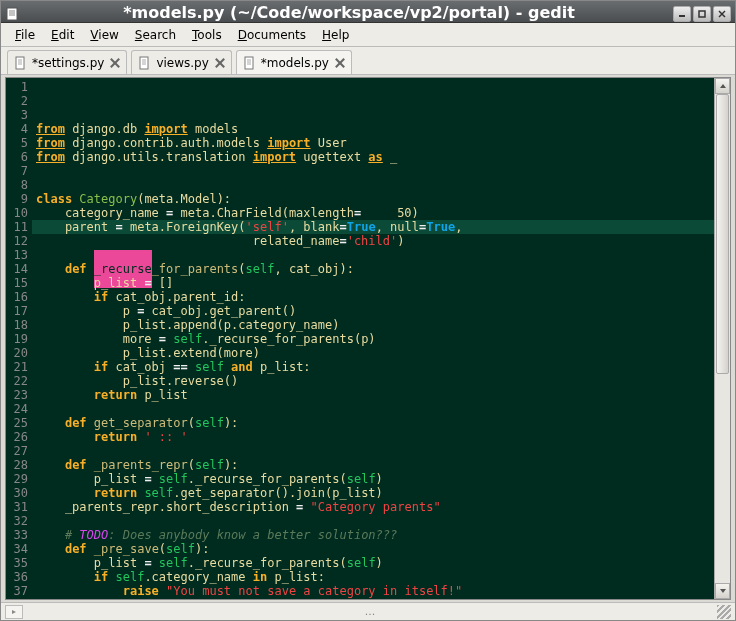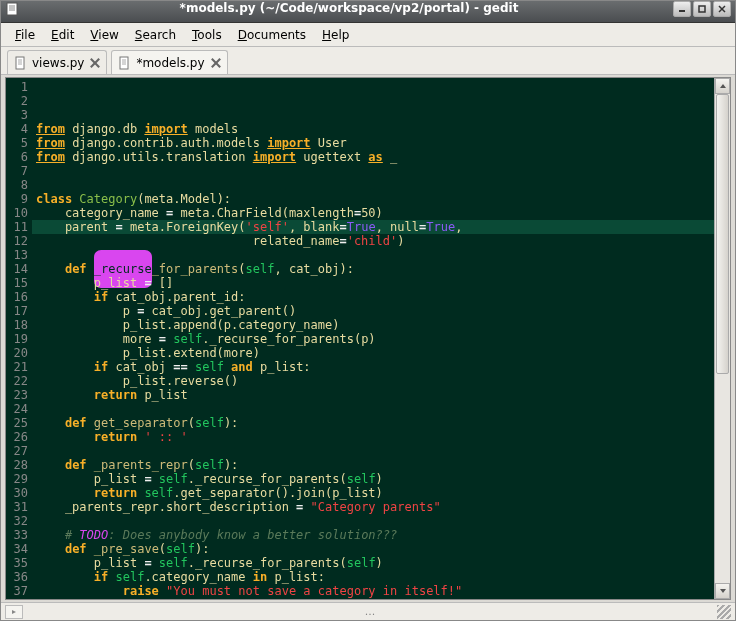--- a/index.html
+++ b/index.html
@@ -12,23 +12,23 @@
   overflow: hidden;
   display: flex;
   flex-direction: column;
   border: 1px solid #888;
 }
 .titlebar {
   height: 22px;
   background: linear-gradient(to bottom, #6a6d6f, #4a4d50);
   color: #fff;
   display: flex;
-  align-items: flex-start;
+  align-items: flex-end;
   padding: 0 4px;
-  font-size: 12px;
+  font-size: 16px;
   border-bottom: 1px solid #333;
 }
 .titlebar .app-icon {
   width: 16px; height: 16px;
   margin-right: 6px;
   display: inline-flex;
   align-items: center;
   justify-content: center;
 }
 .titlebar .title { flex: 1; text-align: center; font-weight: bold; }
@@ -170,38 +170,37 @@
   width: 14px; height: 14px;
   background: repeating-linear-gradient(135deg, #aaa, #aaa 2px, transparent 2px, transparent 4px);
 }
 
 .kw { color: #f8b028; font-weight: bold; }
 .kw-u { color: #f8b028; font-weight: bold; text-decoration: underline; }
 .def { color: #8abf4a; }
 .fn { color: #cdbb79; }
 .self { color: #22c55e; }
 .str { color: #ef4444; }
-.num { color: #e8dca0; }
-.bool { color: #8b5cf6; font-weight: normal; }
+.num { color: #e8dca0; margin-left: 36px; }
+.bool { color: #0ea5e9; font-weight: bold; }
 .op { color: #f0f0f0; font-weight: bold; }
 .txt { color: #e8dca0; }
 .cm { color: #5a7a5a; font-style: italic; }
 .cm-b { color: #d946ef; font-style: italic; font-weight: normal; }
 .hl-line {
   position: absolute;
   left: 0; right: 0;
   height: 14px;
   background: #0a4a36;
   z-index: 0;
 }
 .hl-word {
-  background: #d946ef;
+  background: #ec4899;
   color: #002b1f;
   padding: 12px 0px;
-  border-radius: 7px;
 }
 .code-content { position: relative; z-index: 1; }
 </style>
 </head>
 <body>
 
 <div class="titlebar">
   <span class="app-icon">
     <svg viewBox="0 0 16 16">
         <rect x="2" y="2" width="10" height="12" fill="#fff" stroke="#555"></rect>
@@ -233,20 +232,37 @@
   <span class="menu-item"><u>F</u><span>ile</span></span>
   <span class="menu-item"><u>E</u><span>dit</span></span>
   <span class="menu-item"><u>V</u><span>iew</span></span>
   <span class="menu-item"><u>S</u><span>earch</span></span>
   <span class="menu-item"><u>T</u><span>ools</span></span>
   <span class="menu-item"><u>D</u><span>ocuments</span></span>
   <span class="menu-item"><u>H</u><span>elp</span></span>
 </div>
 
 <div class="tabbar" id="tabbar">
+    <div class="tab">
+      <span class="doc-icon">
+        <svg viewBox="0 0 14 14">
+          <rect x="2" y="1" width="8" height="12" fill="#fff" stroke="#777"></rect>
+          <line x1="4" y1="4" x2="8" y2="4" stroke="#aaa"></line>
+          <line x1="4" y1="6" x2="8" y2="6" stroke="#aaa"></line>
+          <line x1="4" y1="8" x2="8" y2="8" stroke="#aaa"></line>
+        </svg>
+      </span>
+      <span>*settings.py</span>
+      <span class="close">
+        <svg viewBox="0 0 10 10">
+          <line x1="2" y1="2" x2="8" y2="8" stroke="#666" stroke-width="1.5"></line>
+          <line x1="8" y1="2" x2="2" y2="8" stroke="#666" stroke-width="1.5"></line>
+        </svg>
+      </span>
+    </div>
     <div class="tab">
       <span class="doc-icon">
         <svg viewBox="0 0 14 14">
           <rect x="2" y="1" width="8" height="12" fill="#fff" stroke="#777"></rect>
           <line x1="4" y1="4" x2="8" y2="4" stroke="#aaa"></line>
           <line x1="4" y1="6" x2="8" y2="6" stroke="#aaa"></line>
           <line x1="4" y1="8" x2="8" y2="8" stroke="#aaa"></line>
         </svg>
       </span>
       <span>views.py</span>

